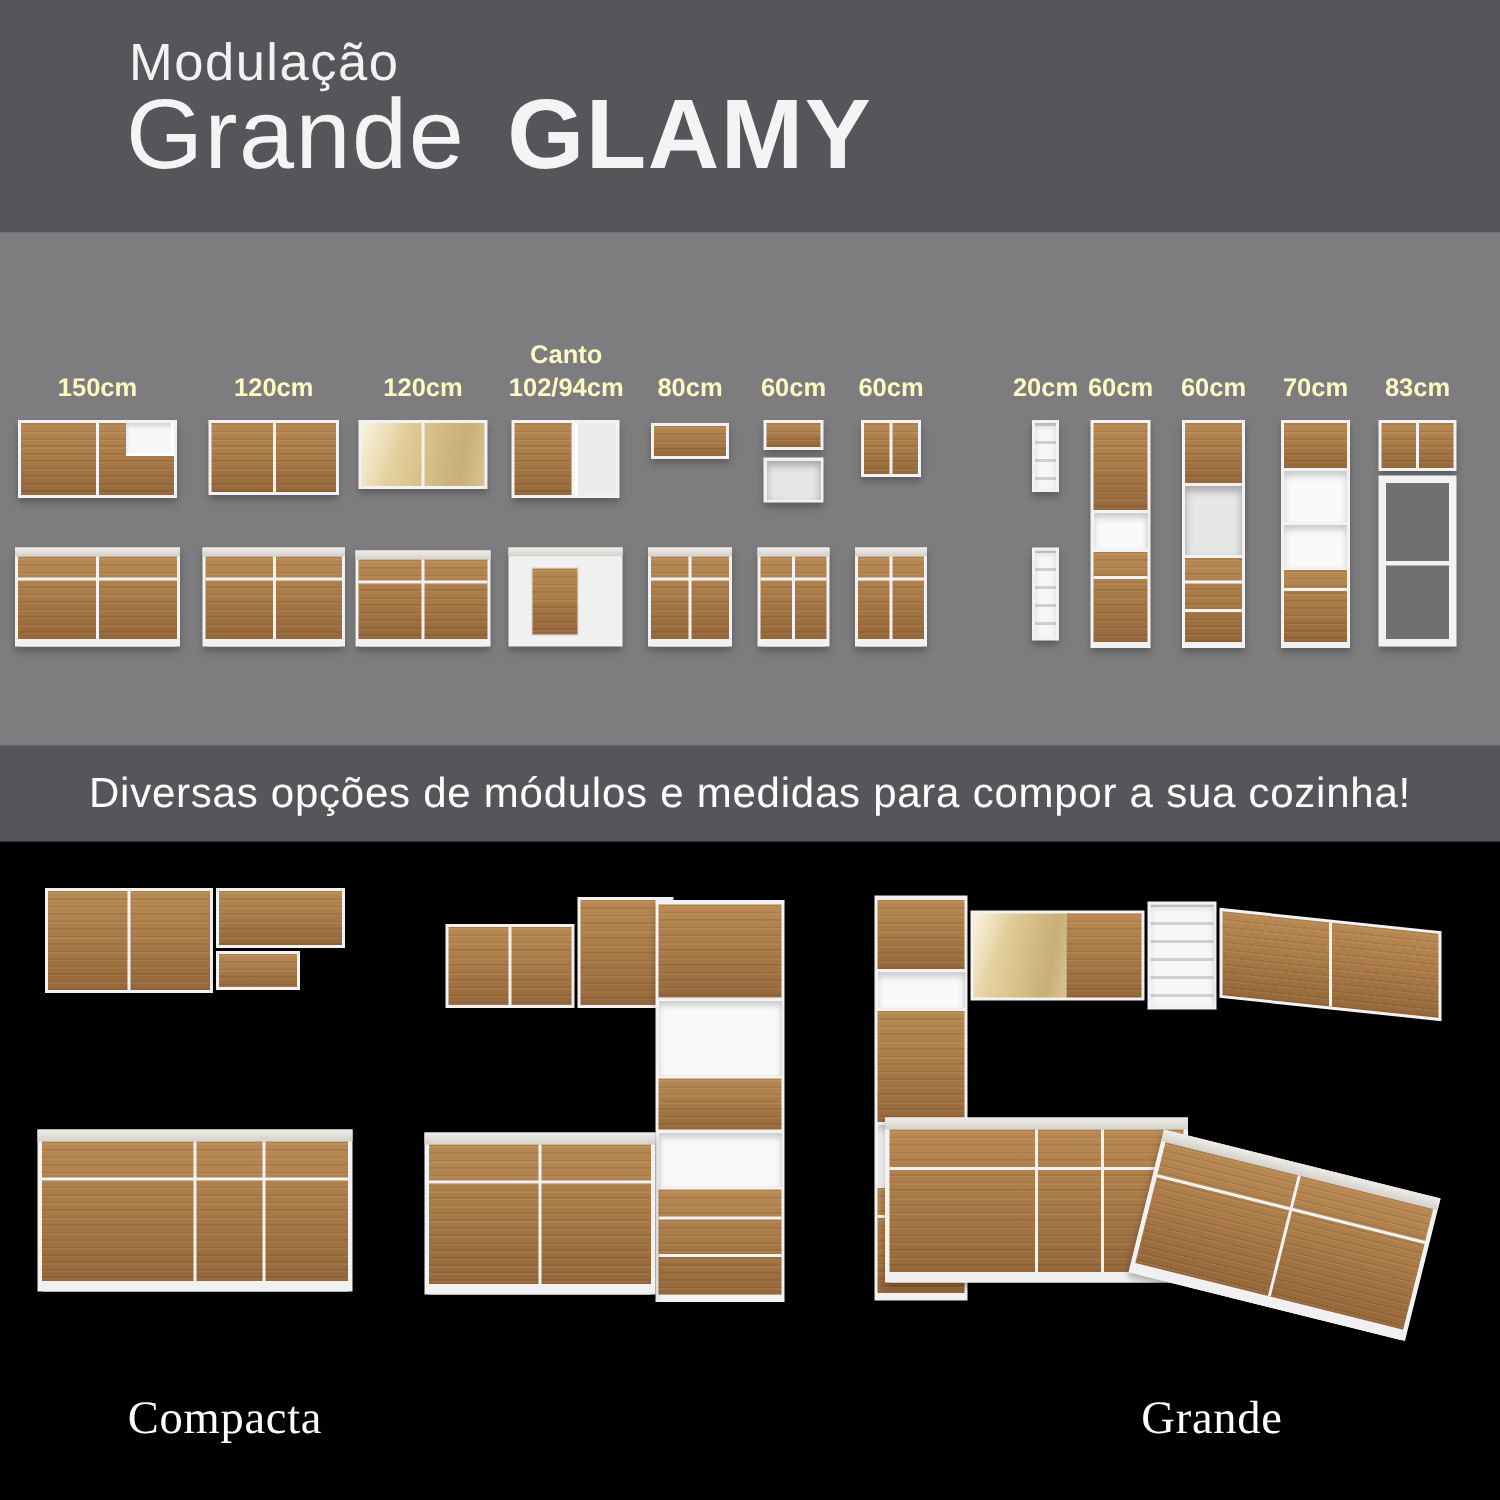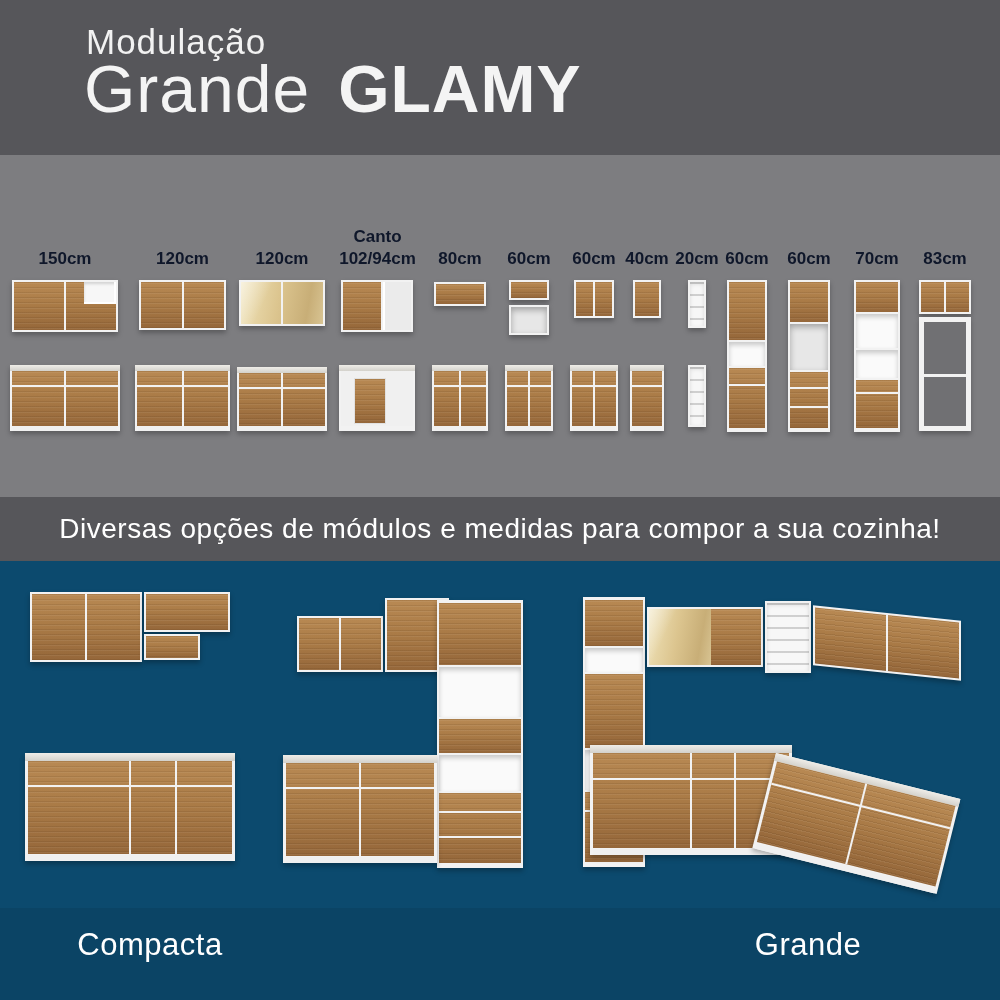--- a/index.html
+++ b/index.html
@@ -10,27 +10,27 @@
   .header{position:absolute;left:0;top:0;width:100%;height:155px;background:#56565a;}
   .header .subtitle{position:absolute;left:86px;top:22px;font-size:35px;font-weight:400;color:#f2f2f2;letter-spacing:1px;}
   .header .title{position:absolute;left:84px;top:56px;font-size:66px;line-height:1;color:#f4f4f4;letter-spacing:1px;}
   .title .t-light{font-weight:400;}
   .title .t-bold{font-weight:700;margin-left:28px;}
 
   .modules{position:absolute;left:0;top:155px;width:100%;height:342px;background:#7d7d80;}
   .banner{position:absolute;left:0;top:497px;width:100%;height:64px;background:#56565a;
           display:flex;align-items:center;justify-content:center;}
   .banner span{color:#ffffff;font-size:28px;font-weight:500;letter-spacing:.5px;}
-  .layouts{position:absolute;left:0;top:561px;width:100%;height:439px;background:#0c4a6e;}
+  .layouts{position:absolute;left:0;top:561px;width:100%;height:439px;background:#000000;font-family:Liberation Serif, serif;}
   .footer-band{position:absolute;left:0;bottom:0;width:100%;height:92px;background:rgba(0,0,0,0.08);}
   .klabel{position:absolute;top:366px;text-align:center;color:#ffffff;font-size:31px;font-weight:500;letter-spacing:.5px;}
 
   
   .module{position:absolute;top:0;height:342px;}
-  .mlabel{position:absolute;top:94px;left:-14px;right:-14px;text-align:center;font-size:17px;font-weight:700;color:#0f172a;}
+  .mlabel{position:absolute;top:94px;left:-14px;right:-14px;text-align:center;font-size:17px;font-weight:700;color:#fef9c3;}
   .mlabel.line1{top:72px;}
 
   
   .unit{position:absolute;box-sizing:border-box;}
   .frame{background:#f2f2f2;box-shadow:0 3px 5px rgba(0,0,0,0.28);}
   .inner{position:absolute;left:2px;right:2px;top:2px;bottom:2px;}
   .seg{position:absolute;left:2px;right:2px;}
   .wood{background-image:
       repeating-linear-gradient(180deg, rgba(60,35,10,0.10) 0 1px, rgba(255,255,255,0.06) 1px 2px, rgba(0,0,0,0) 2px 5px),
       linear-gradient(180deg,#b88953 0%,#a97a46 50%,#95673a 100%);}
@@ -160,31 +160,20 @@
       <div class="unit frame" style="left:4px;top:125px;width:40px;height:38px">
         <div class="inner wood sv"></div>
       </div>
       <div class="unit base" style="left:0;top:210px;width:48px;height:66px">
         <div class="ctop"></div>
         <div class="body wood dl sv"></div>
         <div class="plinth"></div>
       </div>
     </div>
 
-    <div class="module" style="left:630px;width:34px">
-      <div class="mlabel">40cm</div>
-      <div class="unit frame" style="left:3px;top:125px;width:28px;height:38px">
-        <div class="inner wood"></div>
-      </div>
-      <div class="unit base" style="left:0;top:210px;width:34px;height:66px">
-        <div class="ctop"></div>
-        <div class="body wood dl"></div>
-        <div class="plinth"></div>
-      </div>
-    </div>
 
     <div class="module" style="left:685px;width:24px">
       <div class="mlabel">20cm</div>
       <div class="unit frame" style="left:3px;top:125px;width:18px;height:48px">
         <div class="inner shelves"></div>
       </div>
       <div class="unit frame" style="left:3px;top:210px;width:18px;height:62px">
         <div class="inner shelves"></div>
       </div>
     </div>

